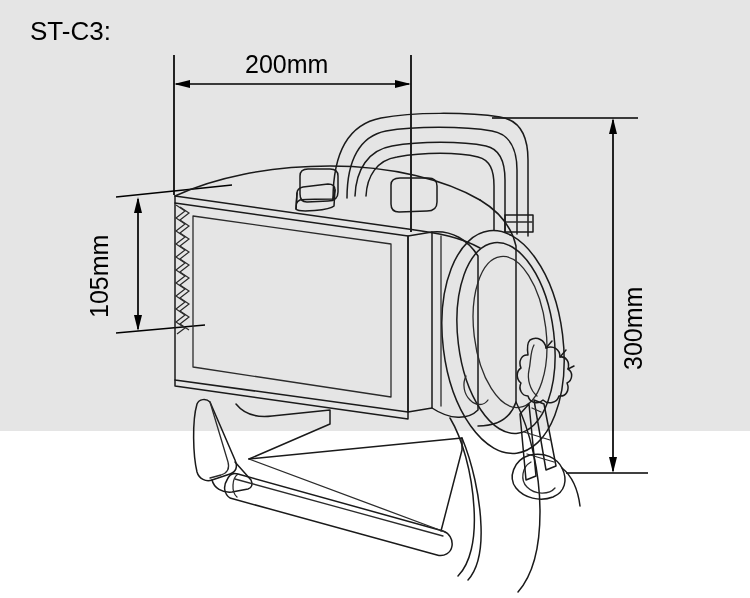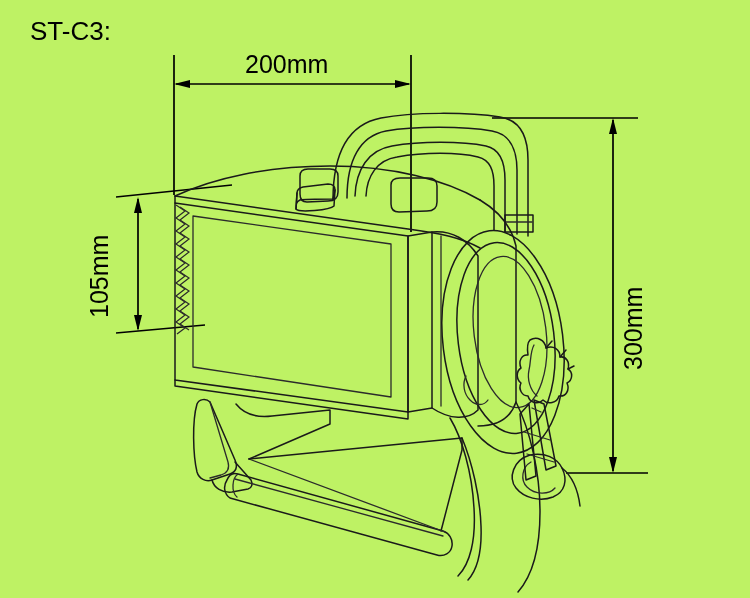--- a/index.html
+++ b/index.html
@@ -10,22 +10,22 @@
   body {
     width: 750px;
     height: 598px;
     overflow: hidden;
     font-family: "Liberation Sans", sans-serif;
     color: #000000;
   }
   #drawing-root {
     position: relative;
     width: 750px;
-    height: 598px;
-    background: #bef264;
+    height: 431px;
+    background: #e5e5e5;
   }
   svg#tech-drawing {
     position: absolute;
     left: 0;
     top: 0;
     width: 750px;
     height: 598px;
     display: block;
   }
   .prod-line {

